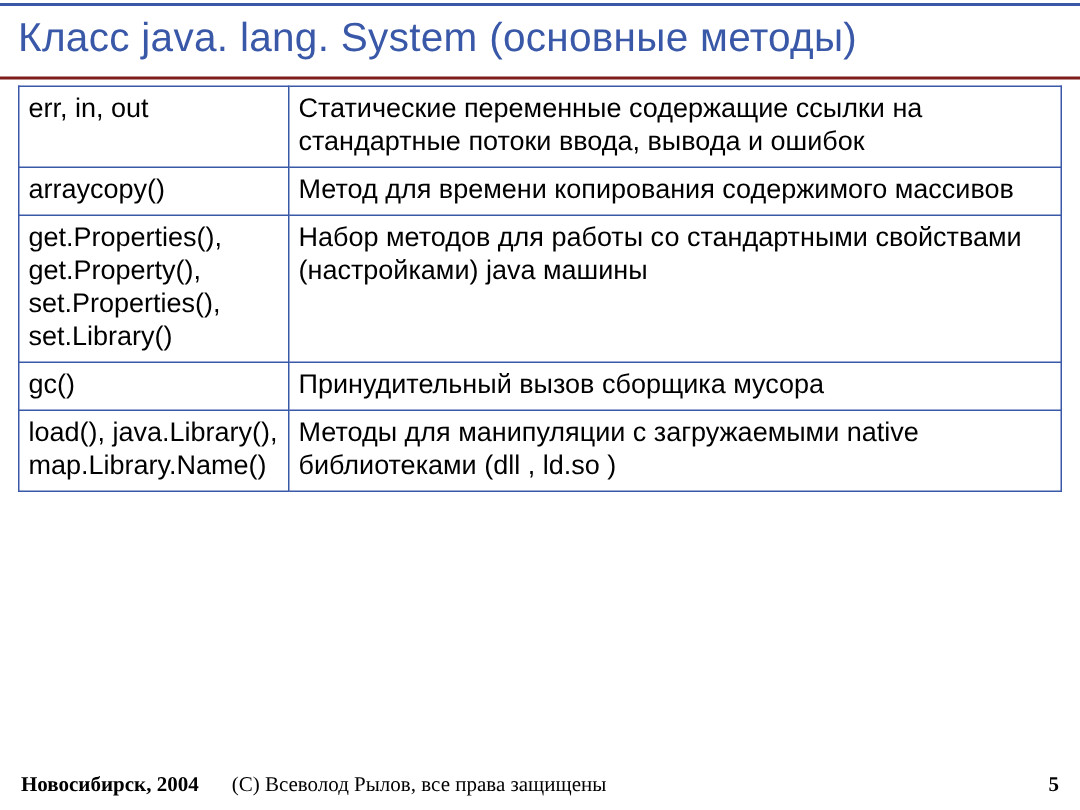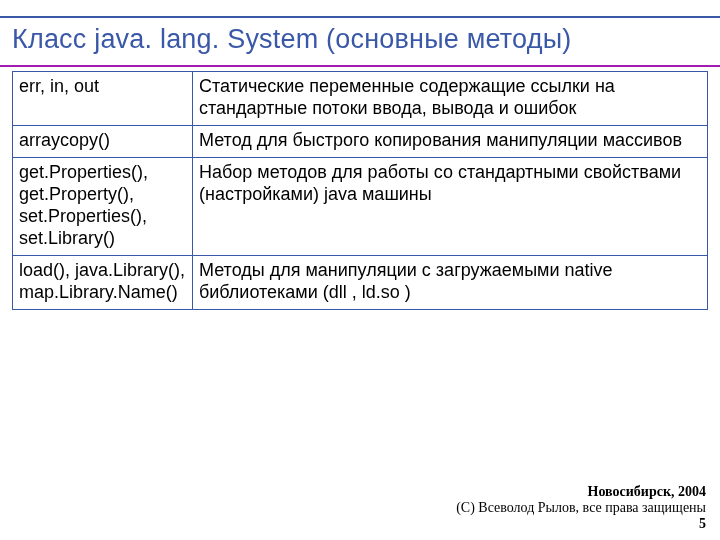--- a/index.html
+++ b/index.html
@@ -6,23 +6,23 @@
   body {
     width: 720px;
     height: 540px;
     background: #ffffff;
     font-family: Arial, sans-serif;
     position: relative;
     overflow: hidden;
   }
   .title-band {
     border-top: 2px solid #3a58a8;
-    border-bottom: 2px solid #a21caf;
+    border-bottom: 2px solid #7f1d1d;
     padding: 6px 10px 10px 12px;
-    margin-top: 16px;
+    margin-top: 2px;
   }
   .title-band h1 {
     color: #3a58a8;
     font-size: 27px;
     font-weight: normal;
     letter-spacing: 0.2px;
   }
   .tbl {
     border-collapse: collapse;
     width: calc(100% - 24px);
@@ -39,23 +39,22 @@
   .tbl td.method {
     width: 180px;
   }
   .footer {
     position: absolute;
     bottom: 8px;
     left: 0;
     width: 100%;
     padding: 0 14px;
     display: flex;
-    align-items: flex-end;
+    align-items: center;
     font-size: 14px;
-    flex-direction: column;
   }
   .footer .left {
     font-family: "Times New Roman", serif;
     font-weight: bold;
     color: #000;
     flex: 0 0 auto;
   }
   .footer .center {
     flex: 1 1 auto;
     text-align: left;
@@ -78,25 +77,29 @@
 </div>
 
 <table class="tbl">
   <tbody>
     <tr>
       <td class="method">err, in, out</td>
       <td>Статические переменные содержащие ссылки на стандартные потоки ввода, вывода и ошибок</td>
     </tr>
     <tr>
       <td class="method">arraycopy()</td>
-      <td>Метод для быстрого копирования манипуляции массивов</td>
+      <td>Метод для времени копирования содержимого массивов</td>
     </tr>
     <tr>
       <td class="method">get.Properties(), get.Property(), set.Properties(), set.Library()</td>
       <td>Набор методов для работы со стандартными свойствами (настройками) java машины</td>
+    </tr>
+    <tr>
+      <td class="method">gc()</td>
+      <td>Принудительный вызов сборщика мусора</td>
     </tr>
     <tr>
       <td class="method">load(), java.Library(), map.Library.Name()</td>
       <td>Методы для манипуляции с загружаемыми native библиотеками (dll , ld.so )</td>
     </tr>
   </tbody>
 </table>
 
 <div class="footer">
   <span class="left">Новосибирск, 2004</span>

